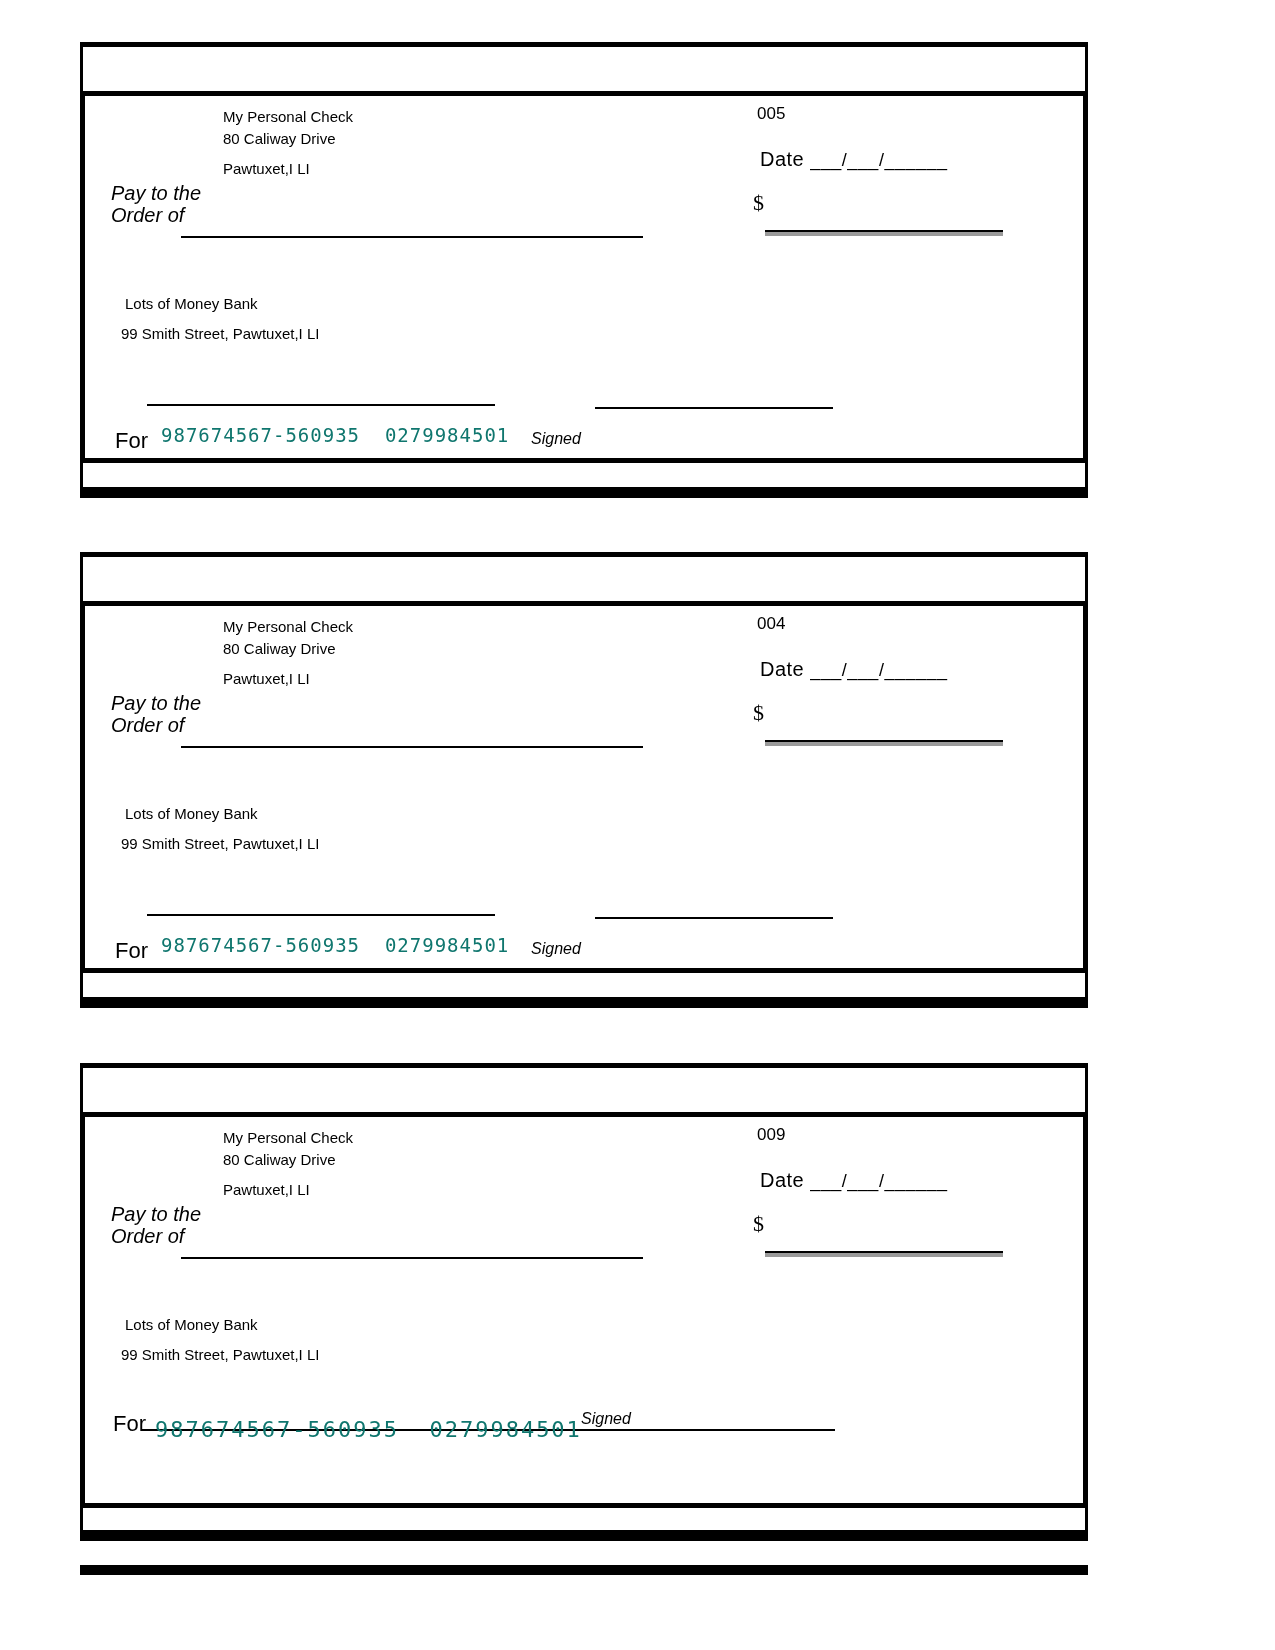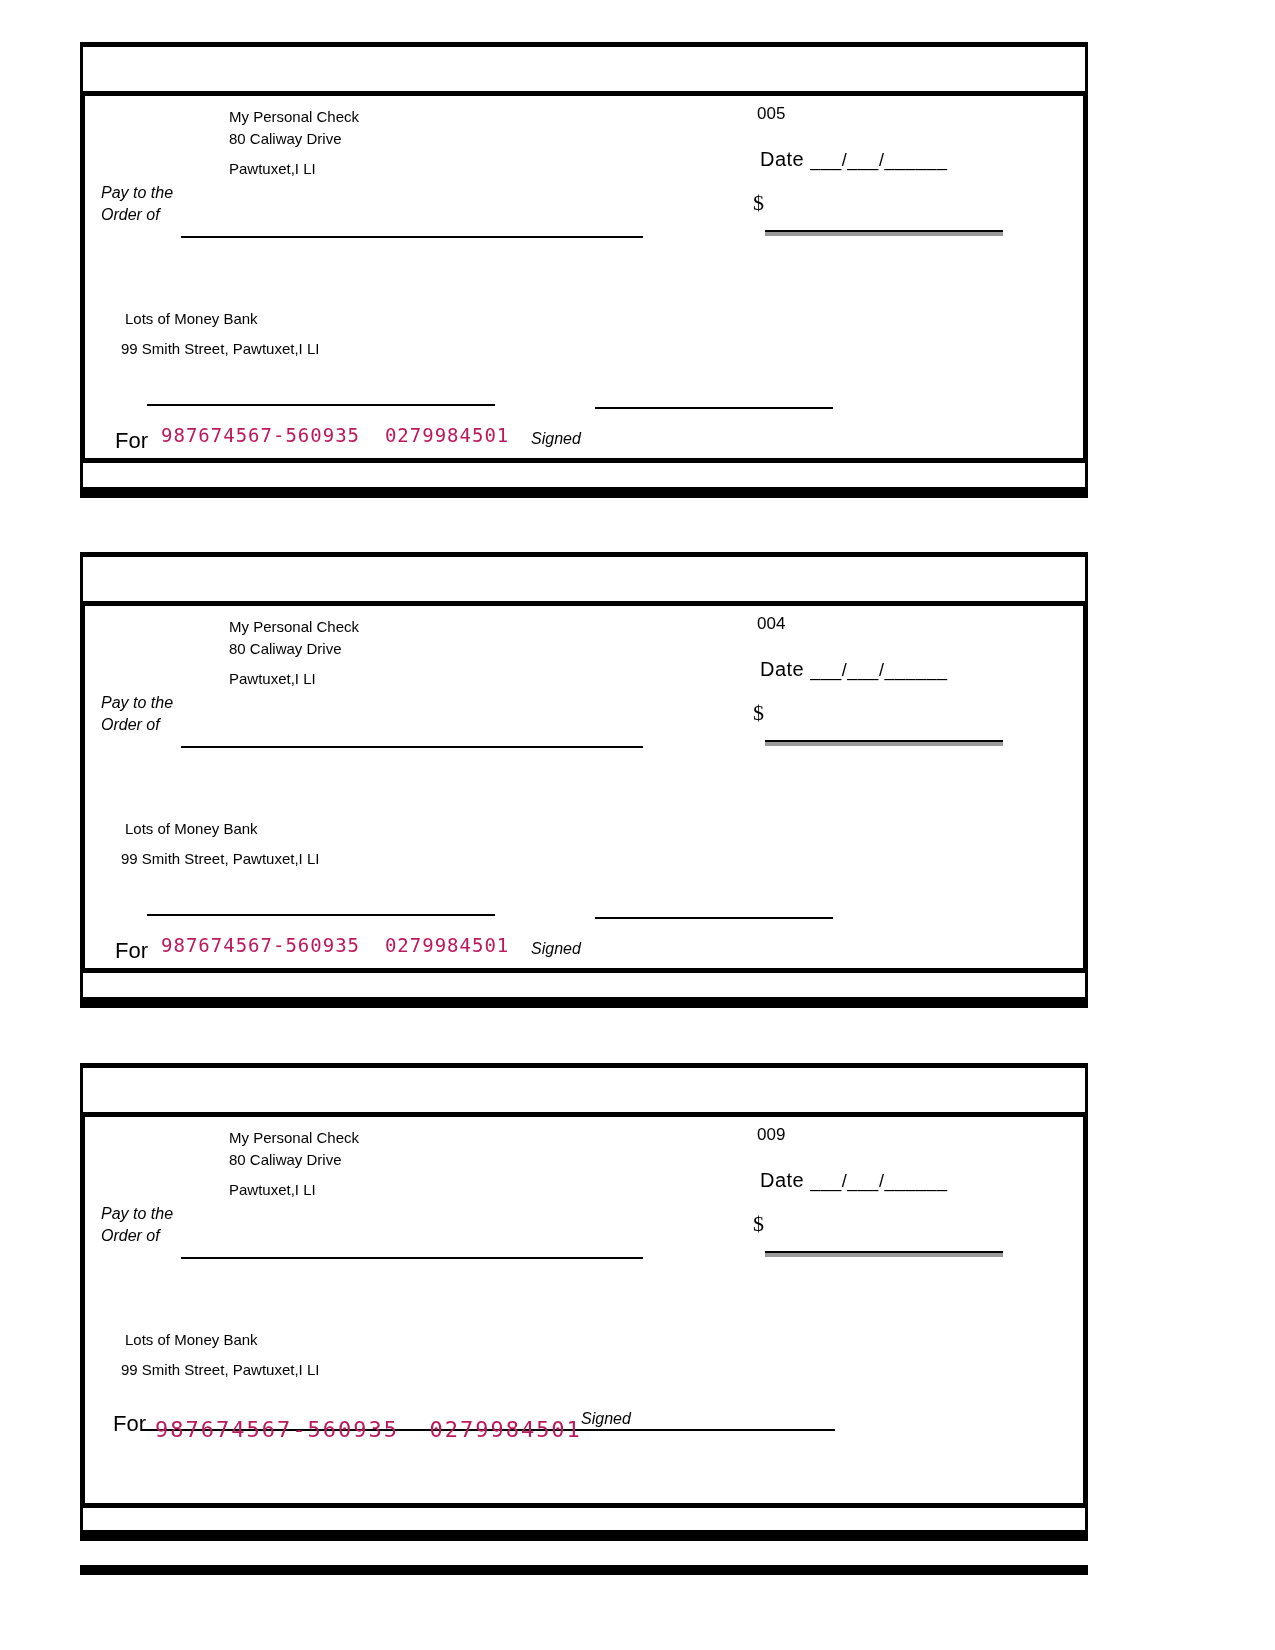--- a/index.html
+++ b/index.html
@@ -31,39 +31,39 @@
     left:-3px; right:-3px;
     top:44px;
     border:5px solid #000;
     box-sizing:border-box;
     background:#fff;
   }
   #unit-1 .check-box, #unit-2 .check-box { height:372px; }
   #unit-3 .check-box { height:396px; }
 
   .payer-block {
-    position:absolute; left:144px; top:10px;
+    position:absolute; left:138px; top:10px;
     font-size:15px; line-height:22px;
   }
   .payer-city { margin-top:8px; }
 
   .check-number {
     position:absolute; left:672px; top:8px;
     font-size:17px;
   }
 
   .date-row {
     position:absolute; left:664px; top:52px;
     font-size:20px; letter-spacing:0.5px;margin-left:11px;
   }
   .date-blanks { font-size:18px; }
 
   .payee-label {
-    position:absolute; left:16px; top:86px;
-    font-style:italic; font-size:16px; line-height:22px;
+    position:absolute; left:26px; top:86px;
+    font-style:italic; font-size:20px; line-height:22px;
   }
 
   .pay-line {
     position:absolute; left:96px; top:96px;
     width:462px; height:44px;
     border-bottom:2px solid #000;
   }
 
   .dollar {
     position:absolute; left:668px; top:94px;
@@ -71,21 +71,21 @@
   }
 
   .amount-line {
     position:absolute; left:680px; top:90px;
     width:238px; height:44px;
     border-bottom:2px solid #000;
     box-shadow:0 4px 0 #9a9a9a;
   }
 
   .bank-block {
-    position:absolute; left:40px; top:213px;
+    position:absolute; left:40px; top:198px;
     font-size:15px; line-height:20px;
   }
   .bank-address { margin-top:10px; margin-left:-4px; }
 
   .memo-line {
     position:absolute; left:62px; top:268px;
     width:348px; height:40px;
     border-bottom:2px solid #000;
   }
   .sig-line {
@@ -96,21 +96,21 @@
 
   .for-label {
     position:absolute; left:30px; top:332px;
     font-size:22px;text-align:right;
   }
   .micr {
     position:absolute; left:76px; top:328px;
     font-family:"DejaVu Sans Mono", monospace;
     font-size:19px; letter-spacing:1px;
     white-space:pre;
-    color:#be185d;
+    color:#0f766e;
   }
   .signed-label {
     position:absolute; left:446px; top:334px;
     font-style:italic; font-size:16px;
   }
 
   
   #unit-3 .v3-bottom-line {
     position:absolute; left:56px; top:272px;
     width:694px; height:40px;

